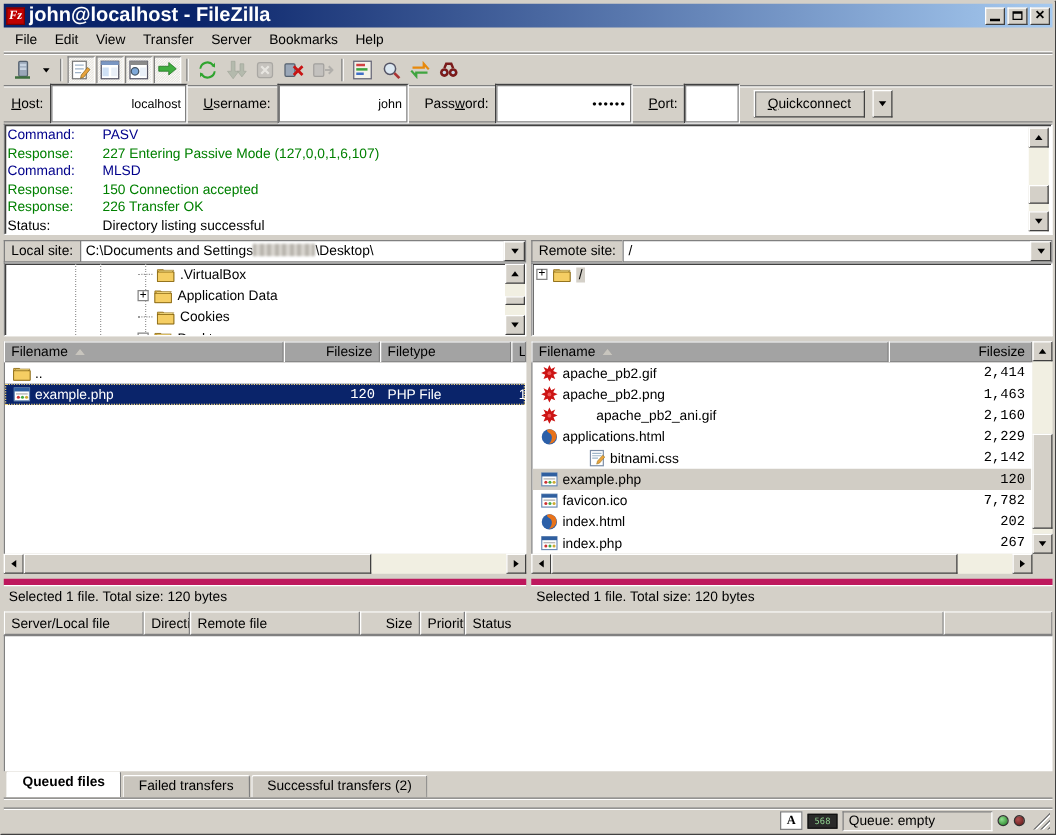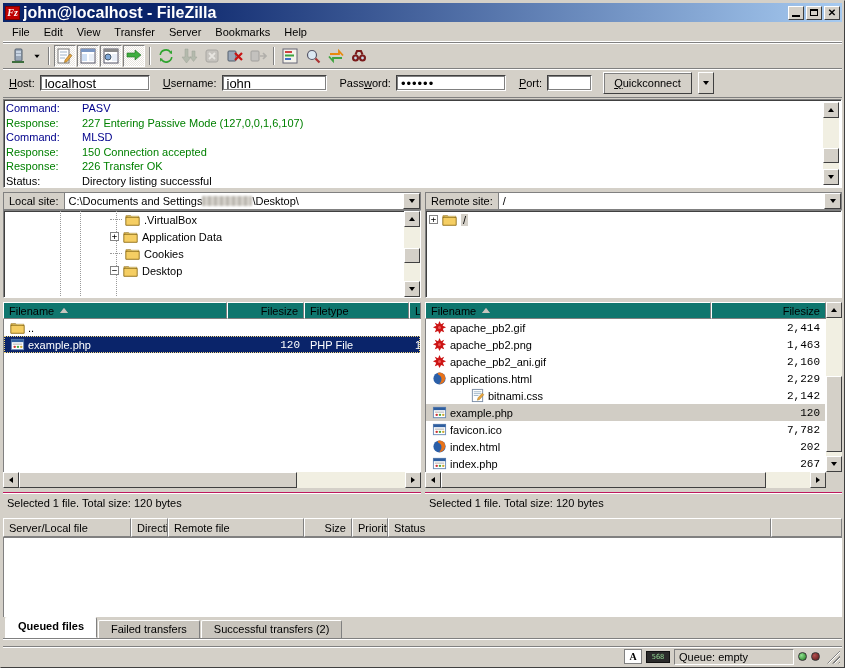--- a/index.html
+++ b/index.html
@@ -61,21 +61,21 @@
   .tbtn svg { width:18px; height:18px; }
   .arr-down { width:0; height:0; border-left:3px solid transparent; border-right:3px solid transparent; border-top:4px solid #000; }
   
   .qcbar { height:30px; flex:0 0 30px; display:flex; align-items:center; gap:5px; padding-left:6px;
     border-top:1px solid #808080; box-shadow:0 1px 0 #fff inset; border-bottom:1px solid #808080; }
   .qc-label u { text-decoration:underline; }
   .textbox {
     background:#fff; border-top:1px solid #404040; border-left:1px solid #404040;
     border-bottom:1px solid #fff; border-right:1px solid #fff;
     outline:1px solid #808080; outline-offset:-2px;
-    height:16px; padding:3px 4px; font-size:13px; font-family:"Liberation Sans",sans-serif;
+    height:32px; padding:3px 4px; font-size:10px; font-family:"Liberation Sans",sans-serif;text-align:right;
   }
   .tb-host{width:110px;} .tb-user{width:105px;} .tb-pass{width:110px; letter-spacing:1px;} .tb-port{width:45px;}
   .qc-btn {
     height:22px; padding:0 10px; background:#D4D0C8;
     border-top:1px solid #fff; border-left:1px solid #fff;
     border-right:1px solid #404040; border-bottom:1px solid #404040;
     box-shadow:1px 1px 0 #808080 inset, -1px -1px 0 #D4D0C8 inset;
     font-size:11px;
   }
   .qc-btn u { text-decoration:underline; }
@@ -117,36 +117,36 @@
   .siterow { height:18px; display:flex; margin-top:4px; }
   .site-label { background:#D4D0C8; border:1px solid #808080; border-right:none; padding:2px 5px; white-space:nowrap; }
   .site-combo { flex:1; display:flex; background:#fff; border:1px solid #808080; }
   .site-combo .val { flex:1; padding:2px 4px; white-space:nowrap; overflow:hidden; }
   .combo-btn { width:17px; background:#D4D0C8;
     border-top:1px solid #fff; border-left:1px solid #fff;
     border-right:1px solid #404040; border-bottom:1px solid #404040;
     display:flex; align-items:center; justify-content:center; }
   .redacted { display:inline-block; width:50px; height:10px; vertical-align:-1px;
     background:repeating-linear-gradient(90deg,#b9b5ae 0 3px,#d8d5cf 3px 6px); filter:blur(1px); border-radius:1px; }
-  .treebox { height:88px; position:relative; overflow:hidden;text-align:right; }
+  .treebox { height:59px; position:relative; overflow:hidden;text-align:right; }
   .tree-row { height:17px; display:flex; align-items:center; white-space:nowrap; position:relative; }
   .expander { width:9px; height:9px; border:1px solid #848484; background:#fff;
     display:flex; align-items:center; justify-content:center;
     font-size:9px; line-height:7px; flex:0 0 9px; margin-right:3px; font-family:"DejaVu Sans Mono",monospace; }
   .dotconn { border-top:1px dotted #9a9a9a; width:12px; height:1px; margin-right:2px; }
   .guide { position:absolute; top:0; bottom:0; width:1px;
     background:repeating-linear-gradient(#9a9a9a 0 1px, transparent 1px 2px); }
   .tree-row .ficon { margin-right:4px; }
   .tree-sel { background:#D4D0C8; padding:0 2px; }
   
   .lists { display:flex; flex:0 0 auto; margin-top:4px; }
   .listpane { display:flex; flex-direction:column; position:relative; }
   .lp-l { width:418px; flex:0 0 418px; }
   .lp-r { width:417px; flex:0 0 417px; }
-  .lheader { height:17px; display:flex; flex:0 0 17px; background:#0f766e; overflow:hidden; }
+  .lheader { height:17px; display:flex; flex:0 0 17px; background:#a3a3a3; overflow:hidden; }
   .hcell { border-top:1px solid #fff; border-left:1px solid #fff;
     border-right:1px solid #808080; border-bottom:1px solid #808080;
     padding:1px 5px; display:flex; align-items:center; gap:6px; white-space:nowrap; overflow:hidden; }
   .hcell.right { justify-content:flex-end; }
   .sort-arr { width:0;height:0;border-left:4px solid transparent;border-right:4px solid transparent;border-bottom:5px solid #C8C5BE; filter:drop-shadow(0 0 0.5px #888); }
   .lbody { flex:1; background:#fff; overflow:hidden; position:relative;
     border-left:1px solid #808080; border-right:1px solid #fff; }
   .frow { height:17px; display:flex; align-items:center; white-space:nowrap; }
   .frow .c { padding:0 5px; overflow:hidden; display:flex; align-items:center; height:17px; }
   .frow .c.right { justify-content:flex-end;font-family:Liberation Mono, monospace; }
@@ -156,21 +156,21 @@
   .ficon svg { width:15px; height:15px; }
   .hscroll { height:16px; flex:0 0 16px; background:#F1EFE2; display:flex; }
   .hs-track { flex:1; position:relative; }
   .hs-thumb { position:absolute; top:0; height:16px; background:#D4D0C8;
     border-top:1px solid #fff; border-left:1px solid #fff;
     border-right:1px solid #404040; border-bottom:1px solid #404040; }
   .list-vscroll { position:absolute; top:0; right:0; bottom:16px; width:16px;
     background:#F1EFE2; display:flex; flex-direction:column; }
   
   .selrow { display:flex; margin-top:4px; flex:0 0 20px; height:20px; }
-  .selcell { border-top:1px solid #be185d; box-shadow:0 1px 0 #fff inset; padding:4px 4px 0 4px; white-space:nowrap; overflow:hidden; }
+  .selcell { border-top:5px solid #be185d; box-shadow:0 1px 0 #fff inset; padding:4px 4px 0 4px; white-space:nowrap; overflow:hidden; }
   
   .queue { display:flex; flex-direction:column; flex:1; margin-top:6px; min-height:0; }
   .qheader { height:19px; flex:0 0 19px; display:flex; background:#D4D0C8; overflow:hidden; }
   .qbody { flex:1; background:#fff; border-left:1px solid #808080; border-top:1px solid #808080; }
   .tabs { height:21px; flex:0 0 21px; display:flex; align-items:flex-end; padding-left:2px; gap:1px; }
   .tab { height:18px; padding:2px 12px 0 12px; background:#C9C5BD;
     border-top:1px solid #fff; border-left:1px solid #fff; border-right:1px solid #808080;
     border-radius:2px 2px 0 0; white-space:nowrap; }
   .tab.active { background:#fff; font-weight:bold; height:21px; border-bottom:1px solid #fff; }
   .bottom-strip { height:8px; flex:0 0 8px; border-top:1px solid #808080; box-shadow:0 1px 0 #fff inset; }
@@ -580,21 +580,21 @@
                 <svg viewBox="0 0 16 16">
                   <path fill="#CC1414" d="M8 1l1.6 3.4L13 2.8l-1.7 3.3L15 7.8l-3.5 1.5L13 13l-3.3-1.3L8 15l-1.5-3.3L3 13l1.5-3.6L1 7.8l3.6-1.7L3 2.8l3.5 1.6z"></path>
                   <circle cx="8" cy="8" r="1.6" fill="#E55"></circle>
                 </svg>
               </span>
               <span style="margin-left:3px;">apache_pb2.png</span>
             </div>
             <div class="c right" style="flex:1;">1,463</div>
           </div>
           <div class="frow">
-            <div class="c" style="width:286px;">
+            <div class="c" style="width:286px;gap:27px;">
               <span class="ficon">
                 <svg viewBox="0 0 16 16">
                   <path fill="#CC1414" d="M8 1l1.6 3.4L13 2.8l-1.7 3.3L15 7.8l-3.5 1.5L13 13l-3.3-1.3L8 15l-1.5-3.3L3 13l1.5-3.6L1 7.8l3.6-1.7L3 2.8l3.5 1.6z"></path>
                   <circle cx="8" cy="8" r="1.6" fill="#E55"></circle>
                 </svg>
               </span>
               <span style="margin-left:3px;">apache_pb2_ani.gif</span>
             </div>
             <div class="c right" style="flex:1;">2,160</div>
           </div>
@@ -710,21 +710,21 @@
   </div>
 
   <div class="selrow">
     <div class="selcell" style="width:418px;">Selected 1 file. Total size: 120 bytes</div>
     <div class="splitter"></div>
     <div class="selcell" style="width:417px;">Selected 1 file. Total size: 120 bytes</div>
   </div>
 
   <div class="queue">
     <div class="qheader" id="qheader">
-        <div class="hcell" style="width: 128px;">
+        <div class="hcell" style="width: 112px;">
           <span>Server/Local file</span>
         </div>
         <div class="hcell" style="width: 37px;">
           <span>Directi...</span>
         </div>
         <div class="hcell" style="width: 136px;">
           <span>Remote file</span>
         </div>
         <div class="hcell right" style="width: 48px;">
           <span>Size</span>

